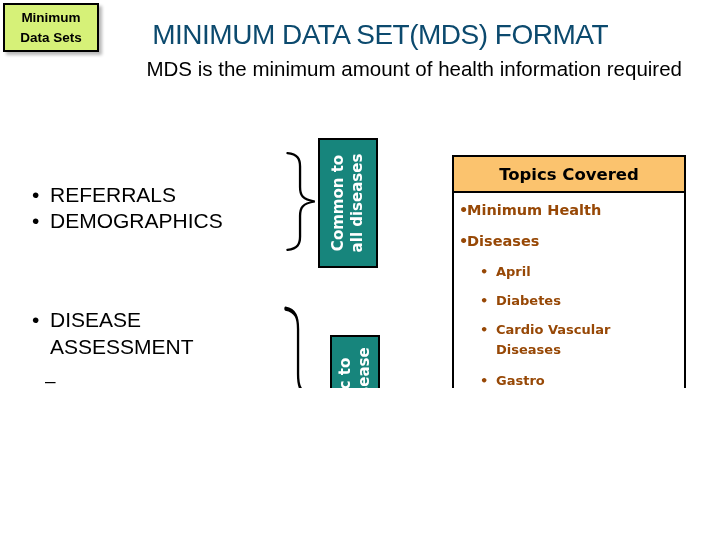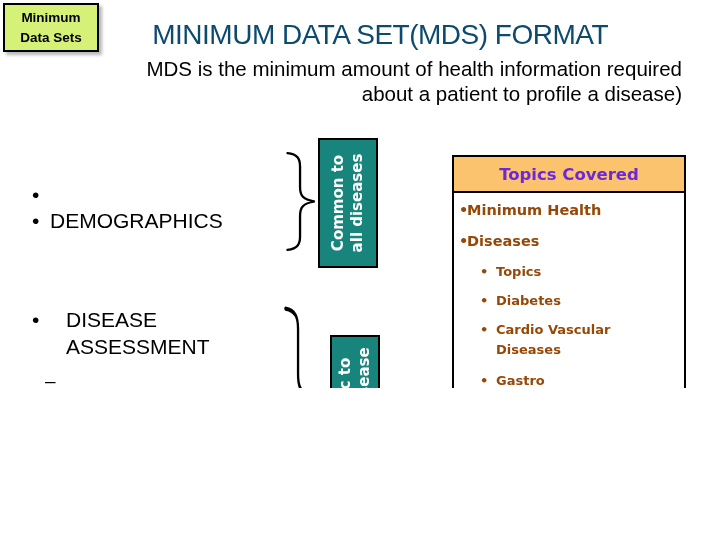--- a/index.html
+++ b/index.html
@@ -23,21 +23,21 @@
   #subtitle {
     position:absolute; left:12px; top:56px; width:670px; text-align:right;
     font-size:20.5px; line-height:25px; color:#000;
   }
   
   .blist { position:absolute; left:32px; }
   .bline { display:flex; align-items:flex-start; }
   .bdot { width:18px; flex:0 0 18px; }
   #group1 { top:182px; font-size:21px; line-height:26px; }
   #group2main { top:306px; font-size:21px; line-height:27px; }
-  #group2main .wrap { width:170px;margin-left:16px; }
+  #group2main .wrap { width:170px; }
   #group2subs { left:45px; top:366px; font-size:19px; line-height:29px; }
   .dash { width:23px; flex:0 0 23px; }
   #group3 { top:447px; font-size:21px; line-height:34px; }
   
   .brace { position:absolute; }
   
   .vbox {
     position:absolute; background:#17857c; border:2px solid #000;
     display:flex; align-items:center; justify-content:center;
   }
@@ -51,21 +51,21 @@
   
   #topics {
     position:absolute; left:452px; top:155px; width:230px; height:244px;
     border:2px solid #000; background:#fff;
     font-family:"DejaVu Sans", sans-serif;
   }
   #topics-header {
     position:absolute; left:0; top:0; right:0; height:34px;
     background:#fbc36e; border-bottom:2px solid #000;
     display:flex; align-items:center; justify-content:center;
-    font-size:16.5px; font-weight:bold; color:#6d28d9;
+    font-size:16.5px; font-weight:bold; color:#000000;
   }
   .t-item {
     position:absolute; left:5px; display:flex; color:#974806;
     font-weight:bold; font-size:14.5px; line-height:17px;
   }
   .t-item .tb { width:8px; flex:0 0 8px; }
   .t-sub {
     position:absolute; left:26px; display:flex; color:#974806;
     font-weight:bold; font-size:13px; line-height:20px;
   }
@@ -83,26 +83,26 @@
 <div id="slide">
 
   <div id="badge">
     <div>Minimum</div>
     <div>Data Sets</div>
   </div>
 
   <div id="title">MINIMUM DATA SET(MDS) FORMAT</div>
   <div id="subtitle">
     <div>MDS is the minimum amount of health information required</div>
-    <div>about a patient to profile a disease)</div>
   </div>
 
   <div id="group1" class="blist">
     <div class="bline">
       <span class="bdot">•</span>
+      <span>REFERRALS</span>
     </div>
     <div class="bline">
       <span class="bdot">•</span>
       <span>DEMOGRAPHICS</span>
     </div>
   </div>
 
   <svg class="brace" style="left:278px; top:150px;" width="42" height="103" viewBox="0 0 40 100" preserveAspectRatio="none">
     <path d="M9,3 C19,4 21,9 21,16 L21,36 C21,44 23,48 35,50 C23,52 21,56 21,64 L21,84 C21,91 19,96 9,97" fill="none" stroke="#000" stroke-width="2.2" stroke-linecap="round"></path>
   </svg>
@@ -160,21 +160,21 @@
       <span class="tb">•</span>
       <span>Minimum Health</span>
     </div>
     <div class="t-item" style="top:76px;">
       <span class="tb">•</span>
       <span>Diseases</span>
     </div>
 
     <div class="t-sub" style="top:105px;">
       <span class="tb">•</span>
-      <span>Topics</span>
+      <span>April</span>
     </div>
     <div class="t-sub" style="top:134px;">
       <span class="tb">•</span>
       <span>Diabetes</span>
     </div>
     <div class="t-sub" style="top:163px;">
       <span class="tb">•</span>
       <span class="wrap">Cardio Vascular Diseases</span>
     </div>
     <div class="t-sub" style="top:214px;">

